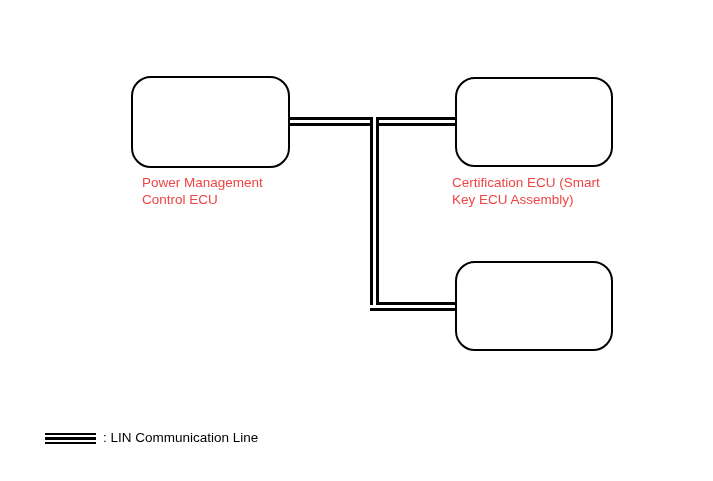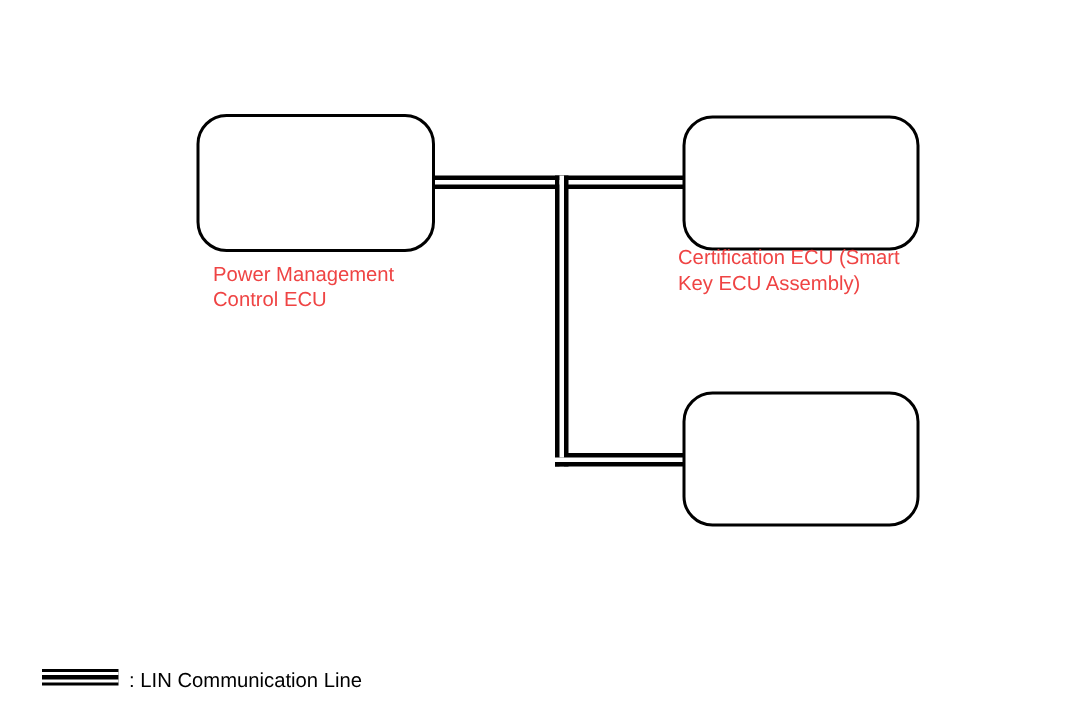--- a/index.html
+++ b/index.html
@@ -56,21 +56,21 @@
     white-space: pre-line;
     letter-spacing: 0px;
   }
   #caption-power {
     left: 142px;
     top: 174px;
     width: 220px;
   }
   #caption-certification {
     left: 452px;
-    top: 163px;
+    top: 174px;
     width: 230px;
   }
   #caption-steering {
     left: 443px;
     top: 357px;
     width: 240px;
   }
 
   
   .lin-h {
@@ -134,25 +134,24 @@
   #gap-elbow {
     left: 373px;
     top: 302px;
     width: 3px;
     height: 3px;
   }
 
   
   #legend {
     position: absolute;
-    left: 28px;
+    left: 45px;
     top: 430px;
     display: flex;
-    align-items: flex-start;
-    margin-top: 16px;
+    align-items: center;
   }
   #legend-swatch {
     position: relative;
     width: 51px;
     height: 11px;
     background: #000000;
     flex: 0 0 auto;
   }
   #legend-swatch::before {
     content: "";

